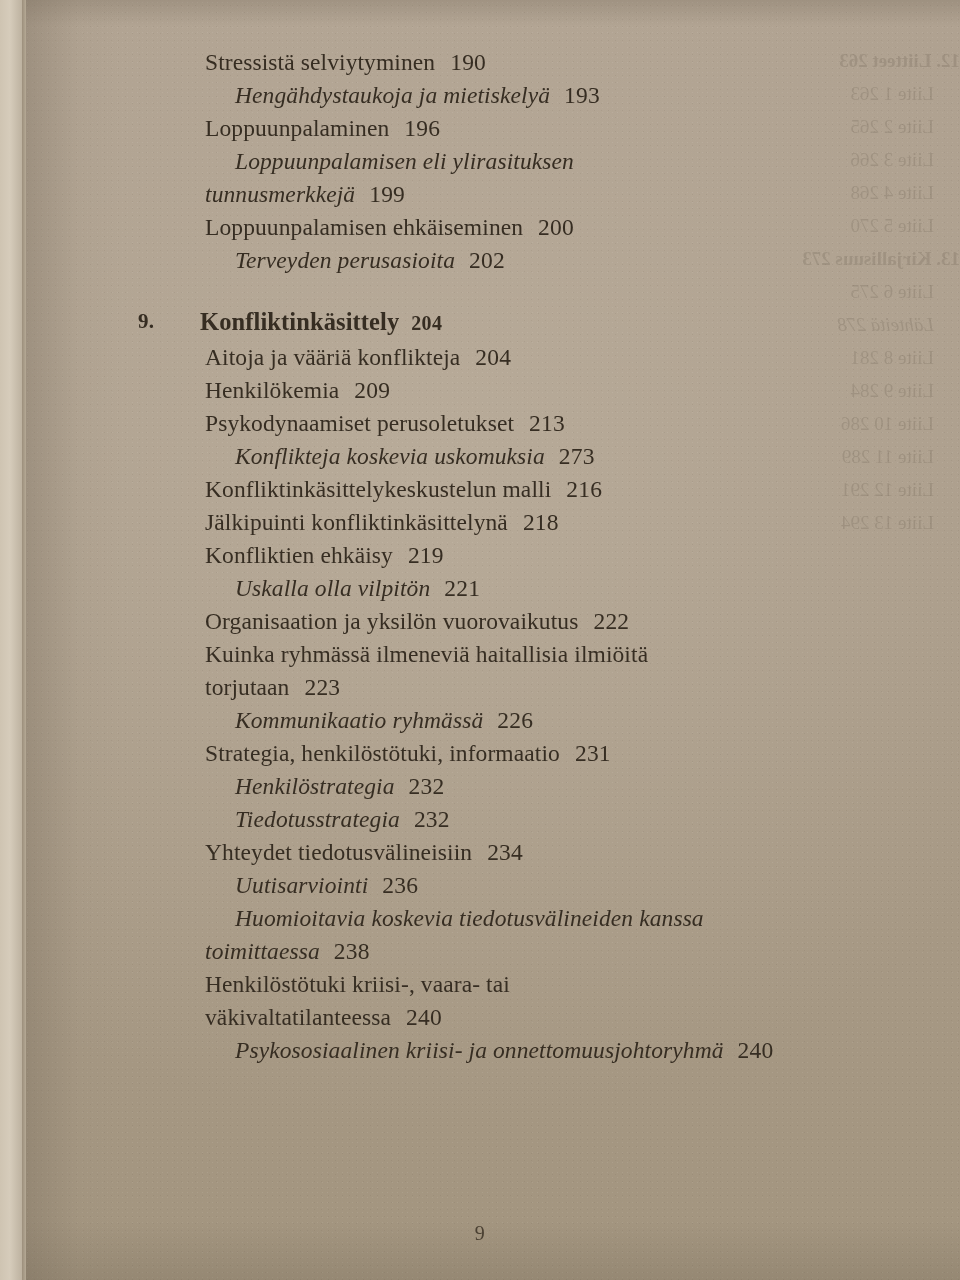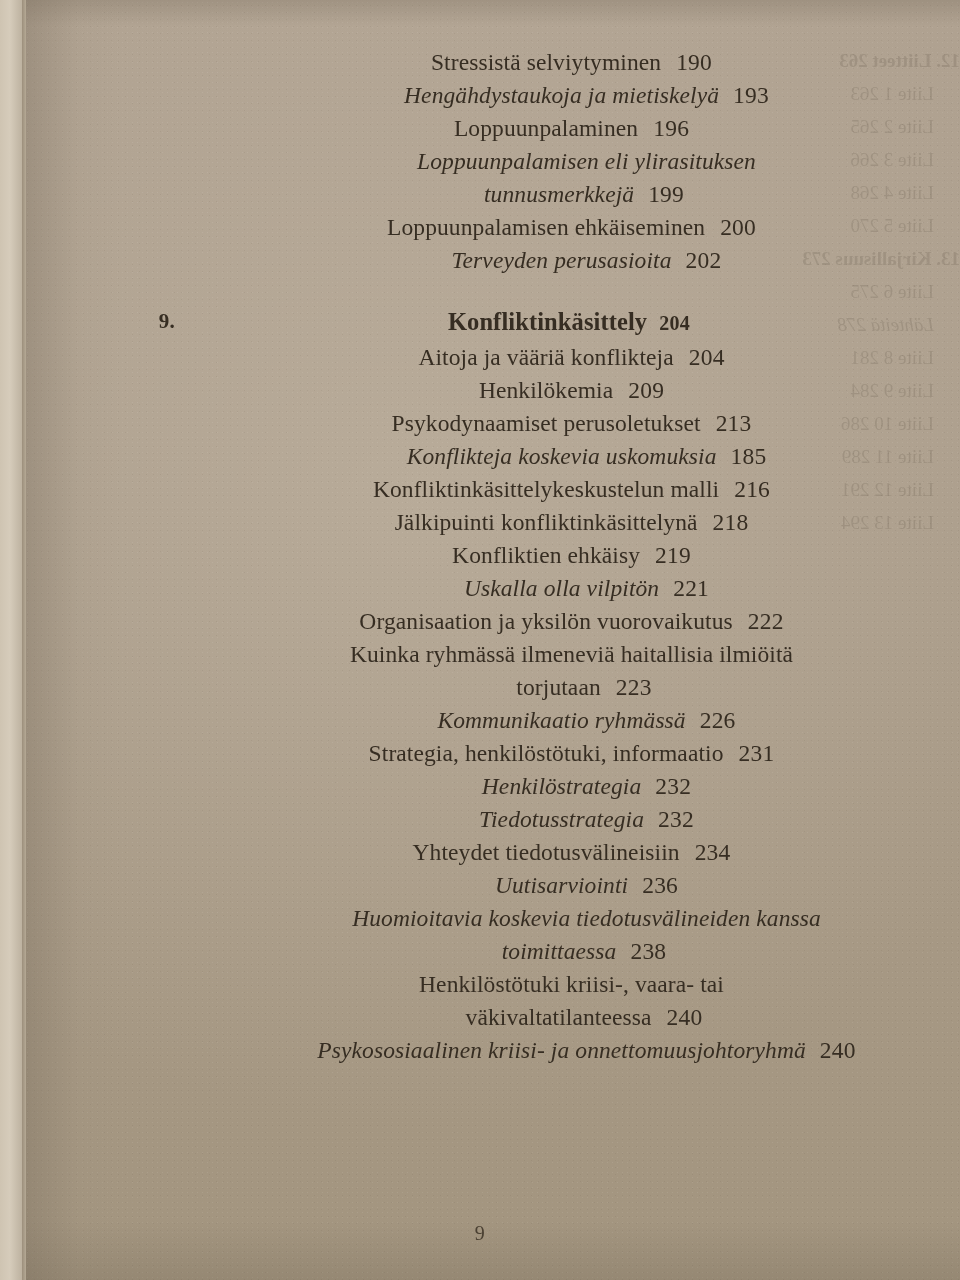--- a/index.html
+++ b/index.html
@@ -89,21 +89,20 @@
     left: 0; top: 0;
     width: 960px; height: 1280px;
     color: #362d22;
   }
 
   .toc {
     position: absolute;
     left: 138px;
     top: 46px;
     width: 800px;
-    text-align: center;
   }
 
   .row {
     position: relative;
     min-height: 33px;
     line-height: 33px;
     font-size: 23.5px;
     white-space: nowrap;
     letter-spacing: .1px;
   }
@@ -130,21 +129,21 @@
     font-weight: bold;
     letter-spacing: .3px;
     margin-left: 12px;
   }
 
   
   .row.lvl1 { margin-left: 67px; }
   
   .row.lvl2 { margin-left: 97px; font-style: italic; }
   
-  .row.cont   { margin-left: 92px; }
+  .row.cont   { margin-left: 67px; }
   .row.cont.it { font-style: italic; }
 
   .pg { margin-left: 14px; letter-spacing: .2px; }
   .row.lvl1 .pg, .row.cont .pg { margin-left: 15px; }
   .row.lvl2 .pg, .row.cont.it .pg { font-style: normal; margin-left: 14px; }
 
   
   .folio {
     position: absolute;
     left: 0; right: 0;
@@ -209,21 +208,21 @@
         <div class="row lvl2"><span class="title">Hengähdystaukoja ja mietiskelyä</span><span class="pg">193</span></div>
         <div class="row lvl1"><span class="title">Loppuunpalaminen</span><span class="pg">196</span></div>
         <div class="row lvl2"><span class="title">Loppuunpalamisen eli ylirasituksen</span></div>
         <div class="row cont it"><span class="title">tunnusmerkkejä</span><span class="pg">199</span></div>
         <div class="row lvl1"><span class="title">Loppuunpalamisen ehkäiseminen</span><span class="pg">200</span></div>
         <div class="row lvl2"><span class="title">Terveyden perusasioita</span><span class="pg">202</span></div>
         <div class="row chapter"><span class="num">9.</span><span class="title">Konfliktinkäsittely</span><span class="pg">204</span></div>
         <div class="row lvl1"><span class="title">Aitoja ja vääriä konflikteja</span><span class="pg">204</span></div>
         <div class="row lvl1"><span class="title">Henkilökemia</span><span class="pg">209</span></div>
         <div class="row lvl1"><span class="title">Psykodynaamiset perusoletukset</span><span class="pg">213</span></div>
-        <div class="row lvl2"><span class="title">Konflikteja koskevia uskomuksia</span><span class="pg">185</span></div>
+        <div class="row lvl2"><span class="title">Konflikteja koskevia uskomuksia</span><span class="pg">273</span></div>
         <div class="row lvl1"><span class="title">Konfliktinkäsittelykeskustelun malli</span><span class="pg">216</span></div>
         <div class="row lvl1"><span class="title">Jälkipuinti konfliktinkäsittelynä</span><span class="pg">218</span></div>
         <div class="row lvl1"><span class="title">Konfliktien ehkäisy</span><span class="pg">219</span></div>
         <div class="row lvl2"><span class="title">Uskalla olla vilpitön</span><span class="pg">221</span></div>
         <div class="row lvl1"><span class="title">Organisaation ja yksilön vuorovaikutus</span><span class="pg">222</span></div>
         <div class="row lvl1"><span class="title">Kuinka ryhmässä ilmeneviä haitallisia ilmiöitä</span></div>
         <div class="row cont"><span class="title">torjutaan</span><span class="pg">223</span></div>
         <div class="row lvl2"><span class="title">Kommunikaatio ryhmässä</span><span class="pg">226</span></div>
         <div class="row lvl1"><span class="title">Strategia, henkilöstötuki, informaatio</span><span class="pg">231</span></div>
         <div class="row lvl2"><span class="title">Henkilöstrategia</span><span class="pg">232</span></div>

